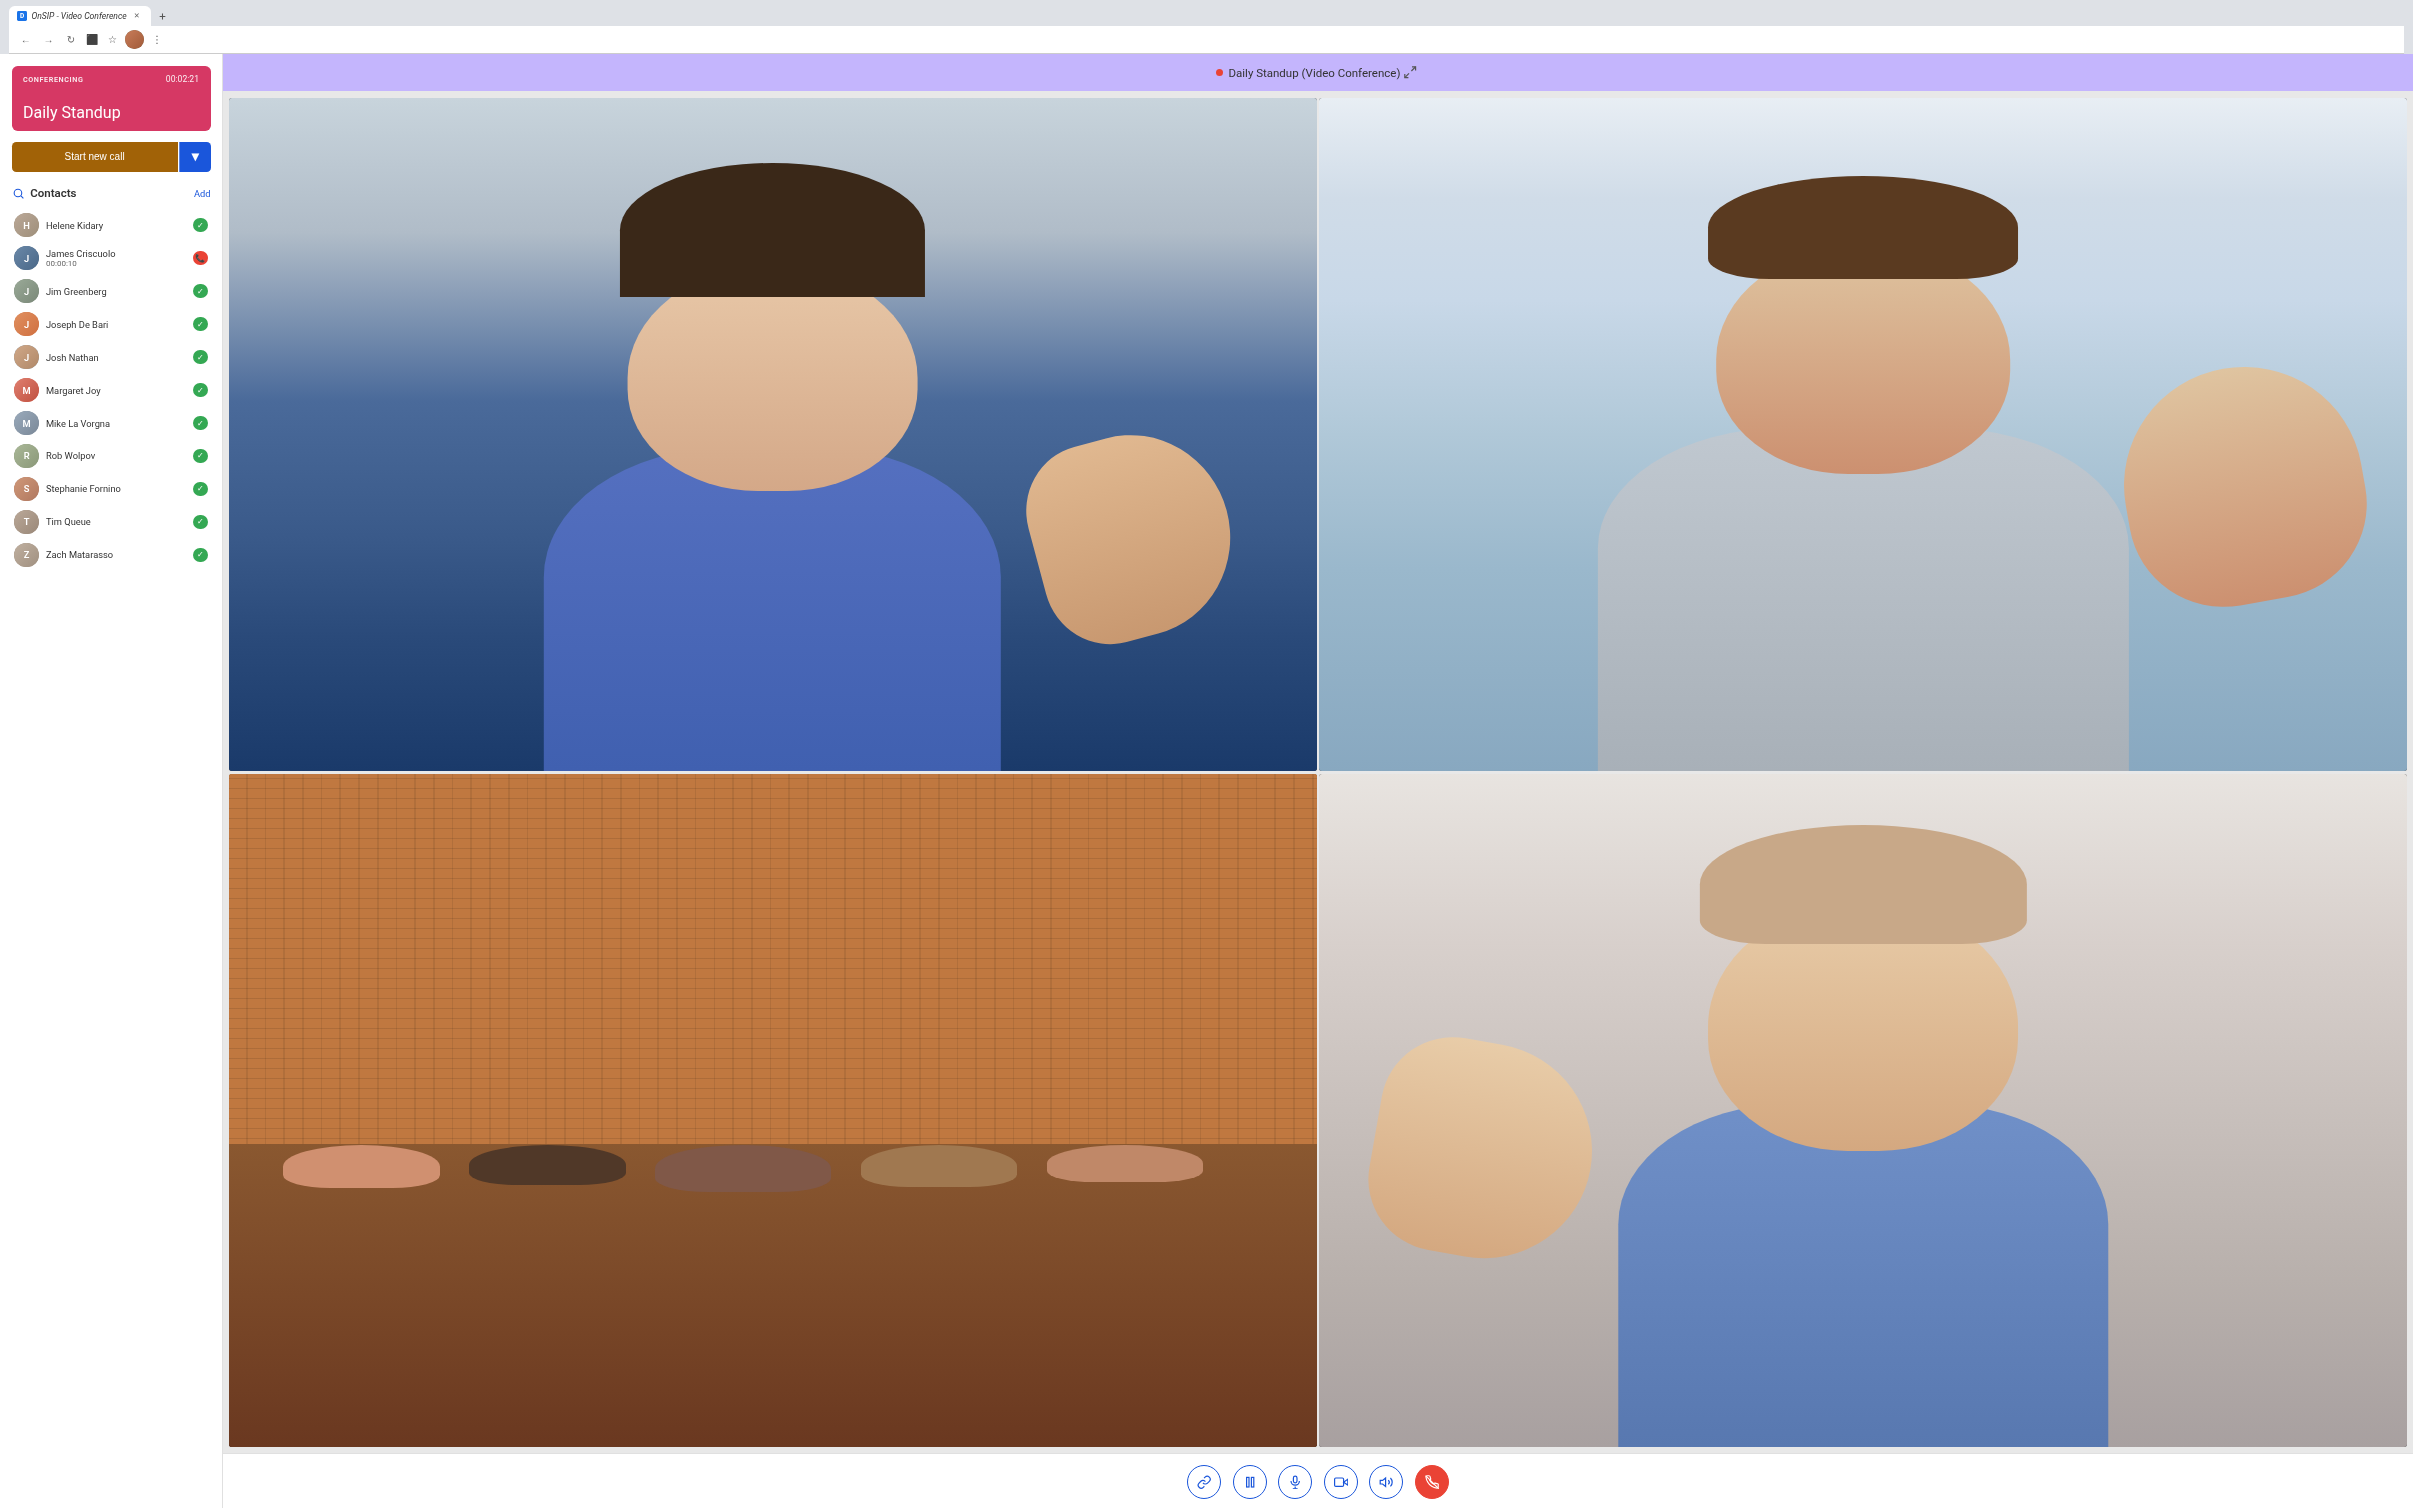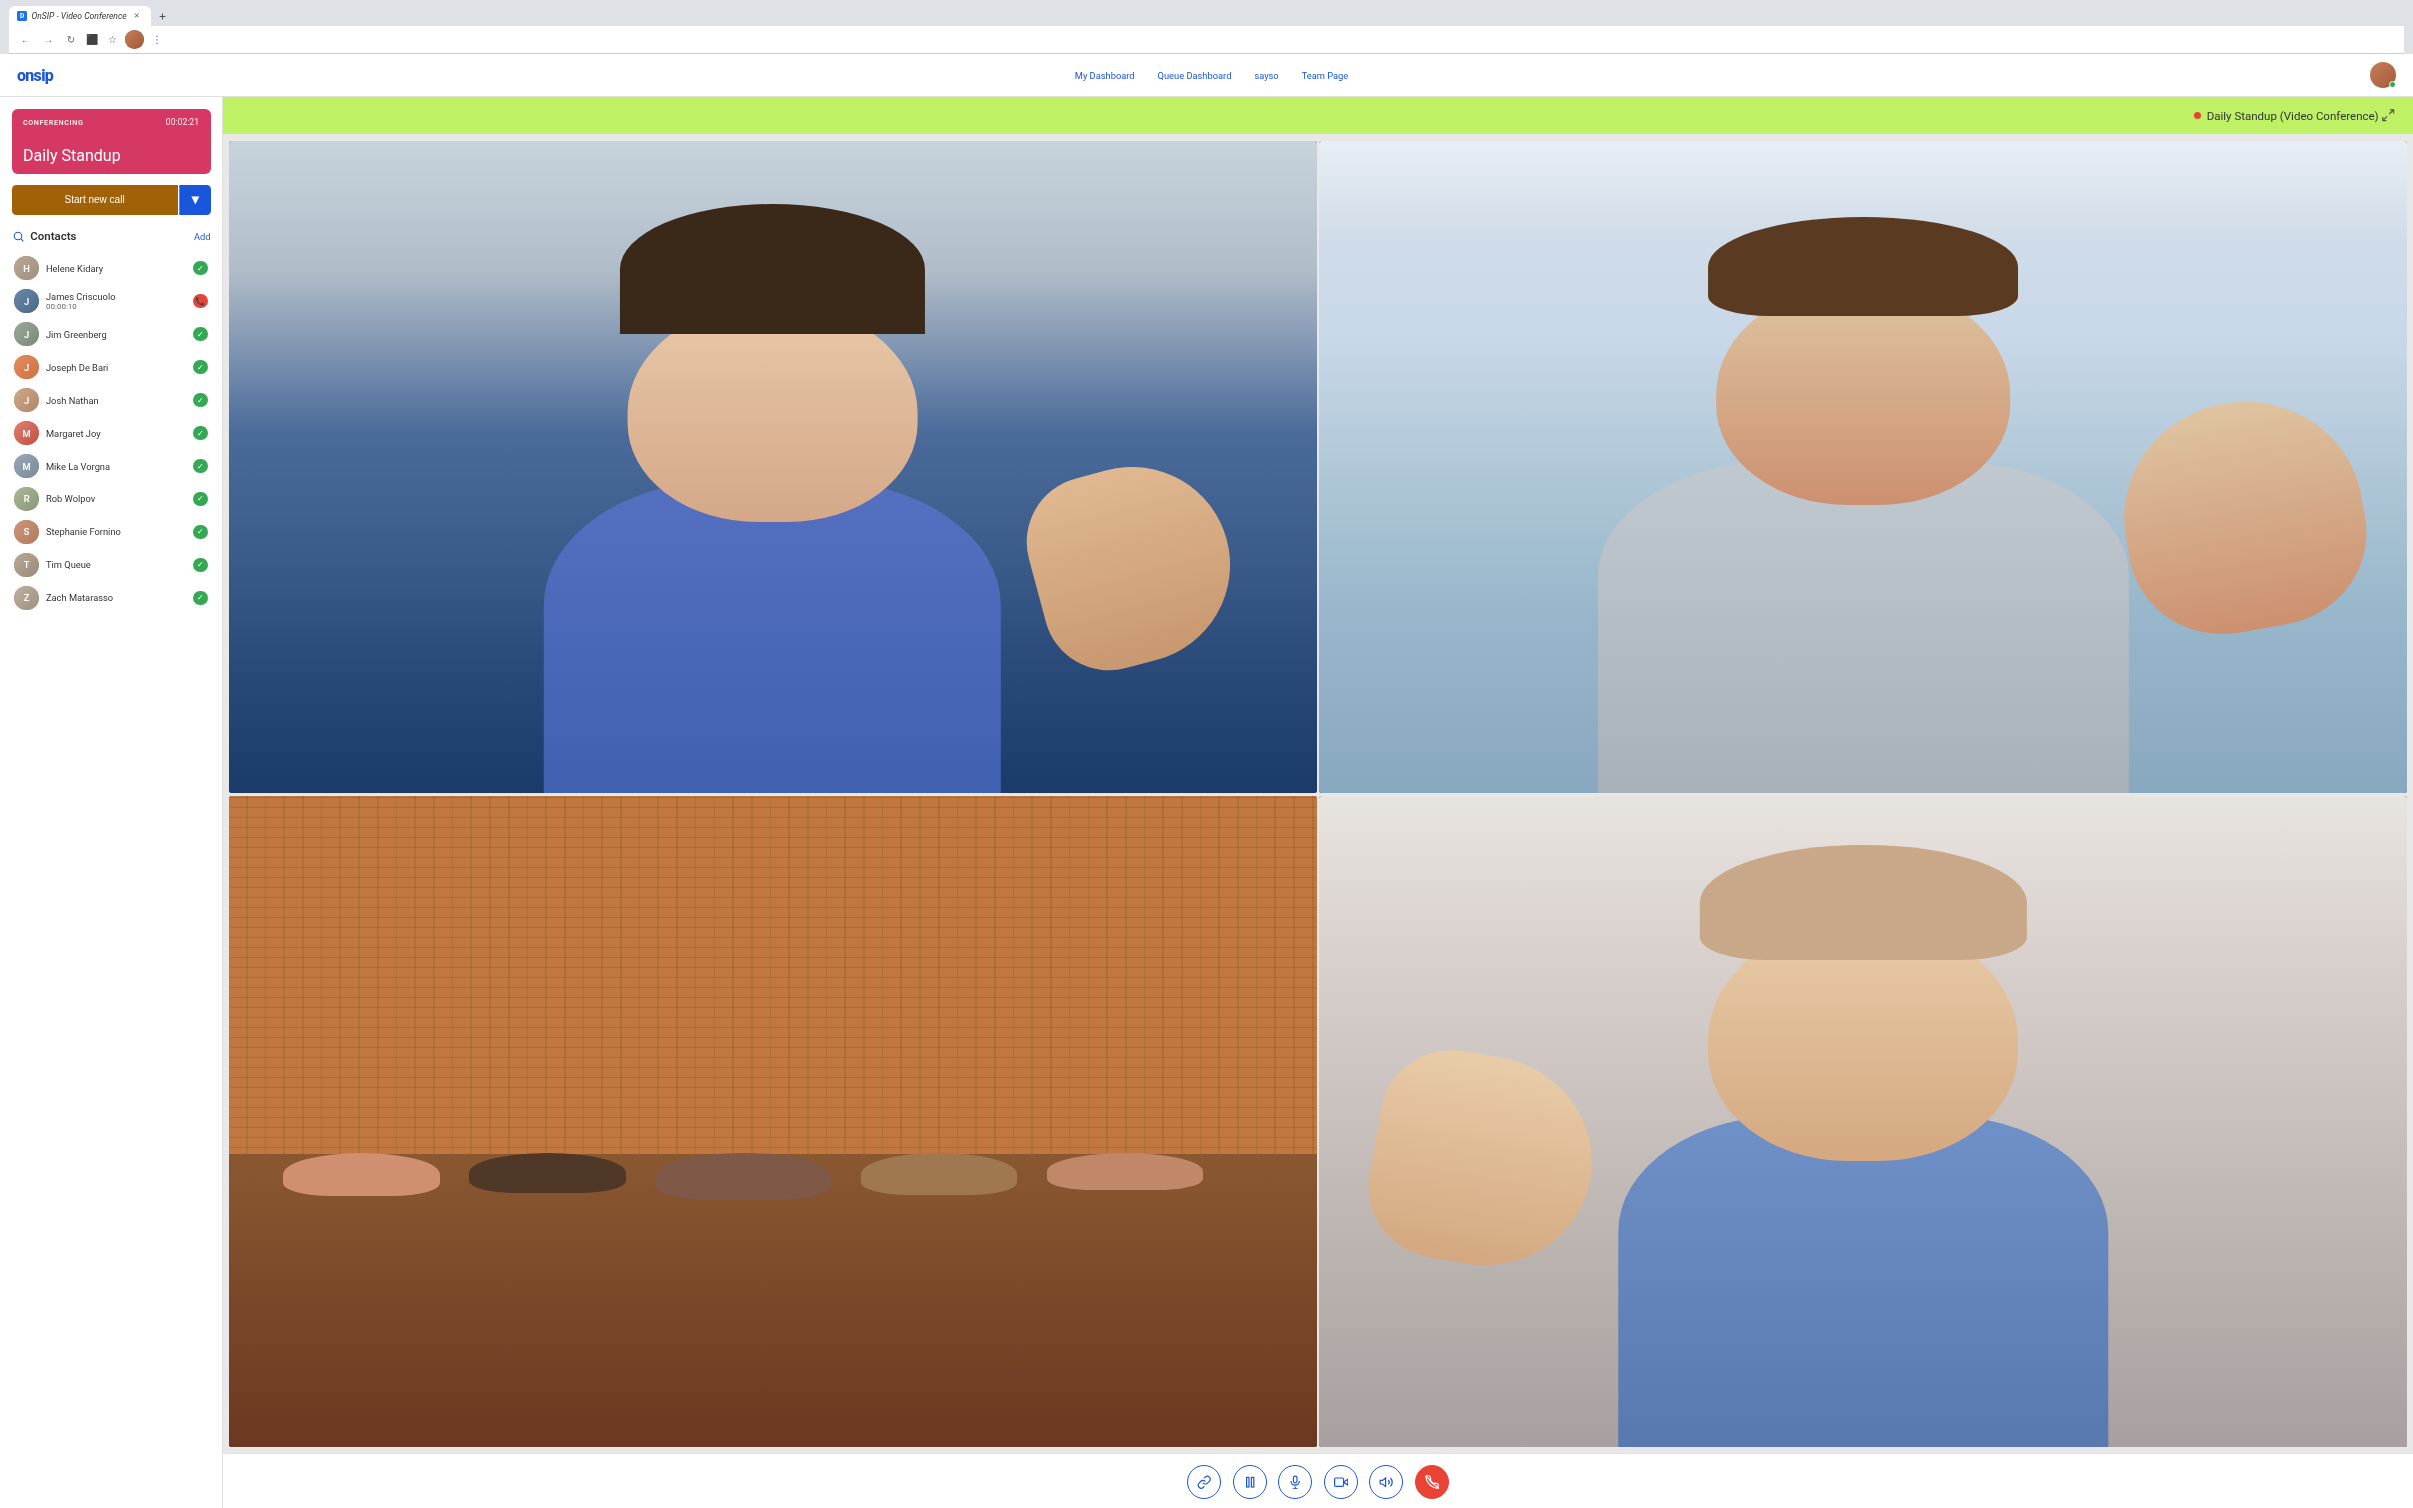--- a/index.html
+++ b/index.html
@@ -319,23 +319,23 @@
       flex: 1;
       display: flex;
       flex-direction: column;
       background: #f8f8f8;
       position: relative;
     }
 
     .video-header {
       display: flex;
       align-items: center;
-      justify-content: flex-end;
+      justify-content: center;
       padding: 8.6px 14.4px;
-      background: #bef264;
+      background: #c4b5fd;
       border-bottom: 0.7px solid #e8e8e8;
     }
     .video-title-row {
       display: flex;
       align-items: center;
       gap: 5.7px;
     }
     .recording-dot {
       width: 7.2px;
       height: 7.2px;
@@ -445,37 +445,20 @@
       <div class="user-avatar-chrome">
         <div style="width:100%;height:100%;background:linear-gradient(135deg,#c97d5a,#a05a38);border-radius:50%;"></div>
       </div>
       <div class="browser-icon">⋮</div>
     </div>
   </div>
 </div>
 
 <div class="app-container">
 
-  <div class="top-nav">
-    <div class="logo">
-      <span>onsip</span>
-    </div>
-    <div class="nav-links">
-      <a class="nav-link">My Dashboard</a>
-      <a class="nav-link">Queue Dashboard</a>
-      <a class="nav-link">sayso</a>
-      <a class="nav-link">Team Page</a>
-    </div>
-    <div class="nav-right">
-      <div style="position:relative;width:26px;height:26px;">
-        <div class="user-avatar-app" style="width:26px;height:26px;background:linear-gradient(135deg,#c97d5a,#a05a38);border-radius:50%;"></div>
-        <div class="online-dot"></div>
-      </div>
-    </div>
-  </div>
 
   <div class="main-layout">
 
     <div class="sidebar">
 
       <div class="conferencing-card">
         <div class="conferencing-header">
           <span class="conferencing-label">CONFERENCING</span>
           <span class="conferencing-timer">00:02:21</span>
         </div>

